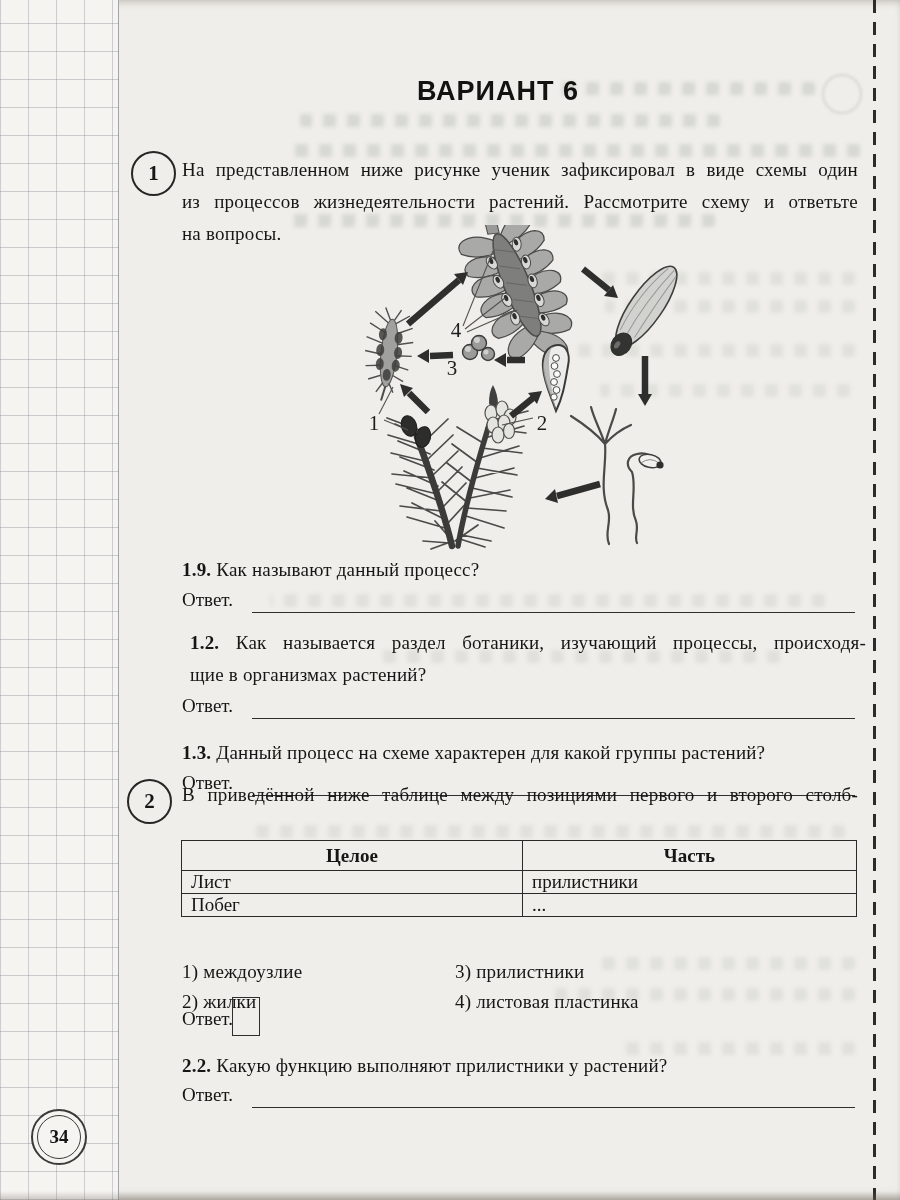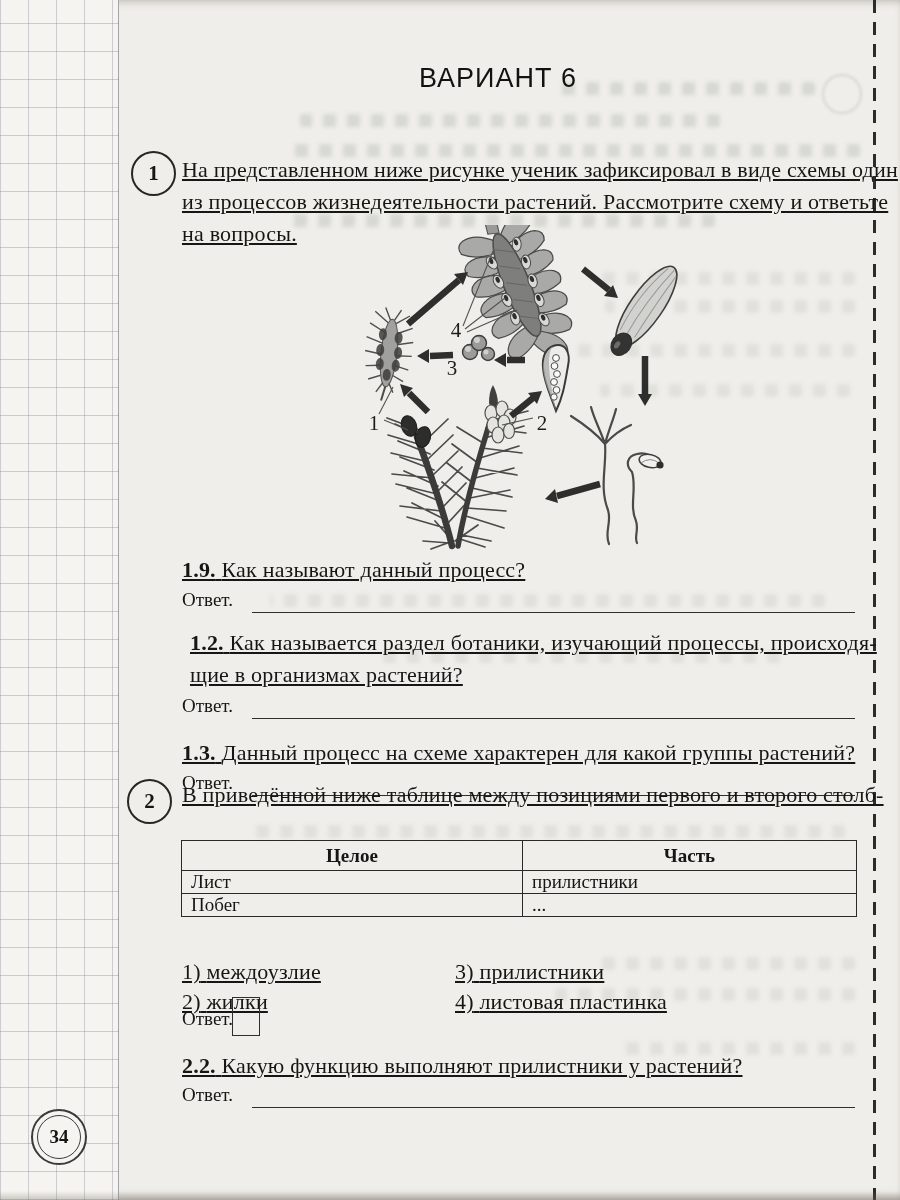--- a/index.html
+++ b/index.html
@@ -9,26 +9,26 @@
   .abs{position:absolute;}
   
   #grid-strip{left:0;top:0;width:118px;height:1200px;background:#f5f4f1;
       background-image:
         repeating-linear-gradient(0deg, rgba(110,115,128,.32) 0 1px, transparent 1px 28px),
         repeating-linear-gradient(90deg, rgba(110,115,128,.30) 0 1px, transparent 1px 28px);
       border-right:1px solid rgba(110,115,128,.45);}
   
   #cut-line{left:873px;top:0;width:3px;height:1200px;
       background:repeating-linear-gradient(180deg,#2c2c2a 0 13px,transparent 13px 22px);}
-  #page-title{left:120px;top:63px;width:756px;text-align:center;
-      font-family:"Liberation Sans",sans-serif;font-weight:normal;font-size:27px;letter-spacing:1px;color:#121210;}
+  #page-title{left:120px;top:76px;width:756px;text-align:center;
+      font-family:"Liberation Sans",sans-serif;font-weight:bold;font-size:27px;letter-spacing:1px;color:#121210;}
   .qcircle{width:41px;height:41px;border:2px solid #262624;border-radius:50%;
       display:flex;align-items:center;justify-content:center;
       font-weight:bold;font-size:21px;background:rgba(255,255,255,.0);}
-  .body-text{font-size:22px;line-height:32px;letter-spacing:.2px;text-decoration:underline;}
+  .body-text{font-size:19px;line-height:32px;letter-spacing:.2px;}
   .jline{width:676px;text-align:justify;text-align-last:justify;white-space:nowrap;}
   .lline{width:690px;white-space:nowrap;}
   .b{font-weight:bold;}
   .ans-label{font-size:19px;}
   .answer-line{border-bottom:1.6px solid #2e2e2c;height:22px;}
   .answer-box{width:26px;height:37px;border:1.7px solid #2e2e2c;background:transparent;}
   
   table.rel{border-collapse:collapse;width:676px;}
   table.rel td,table.rel th{border:1.9px solid #2a2a28;font-size:19px;padding:0 0 0 9px;vertical-align:middle;}
   table.rel th{height:29px;text-align:center;font-weight:bold;padding:0;}

